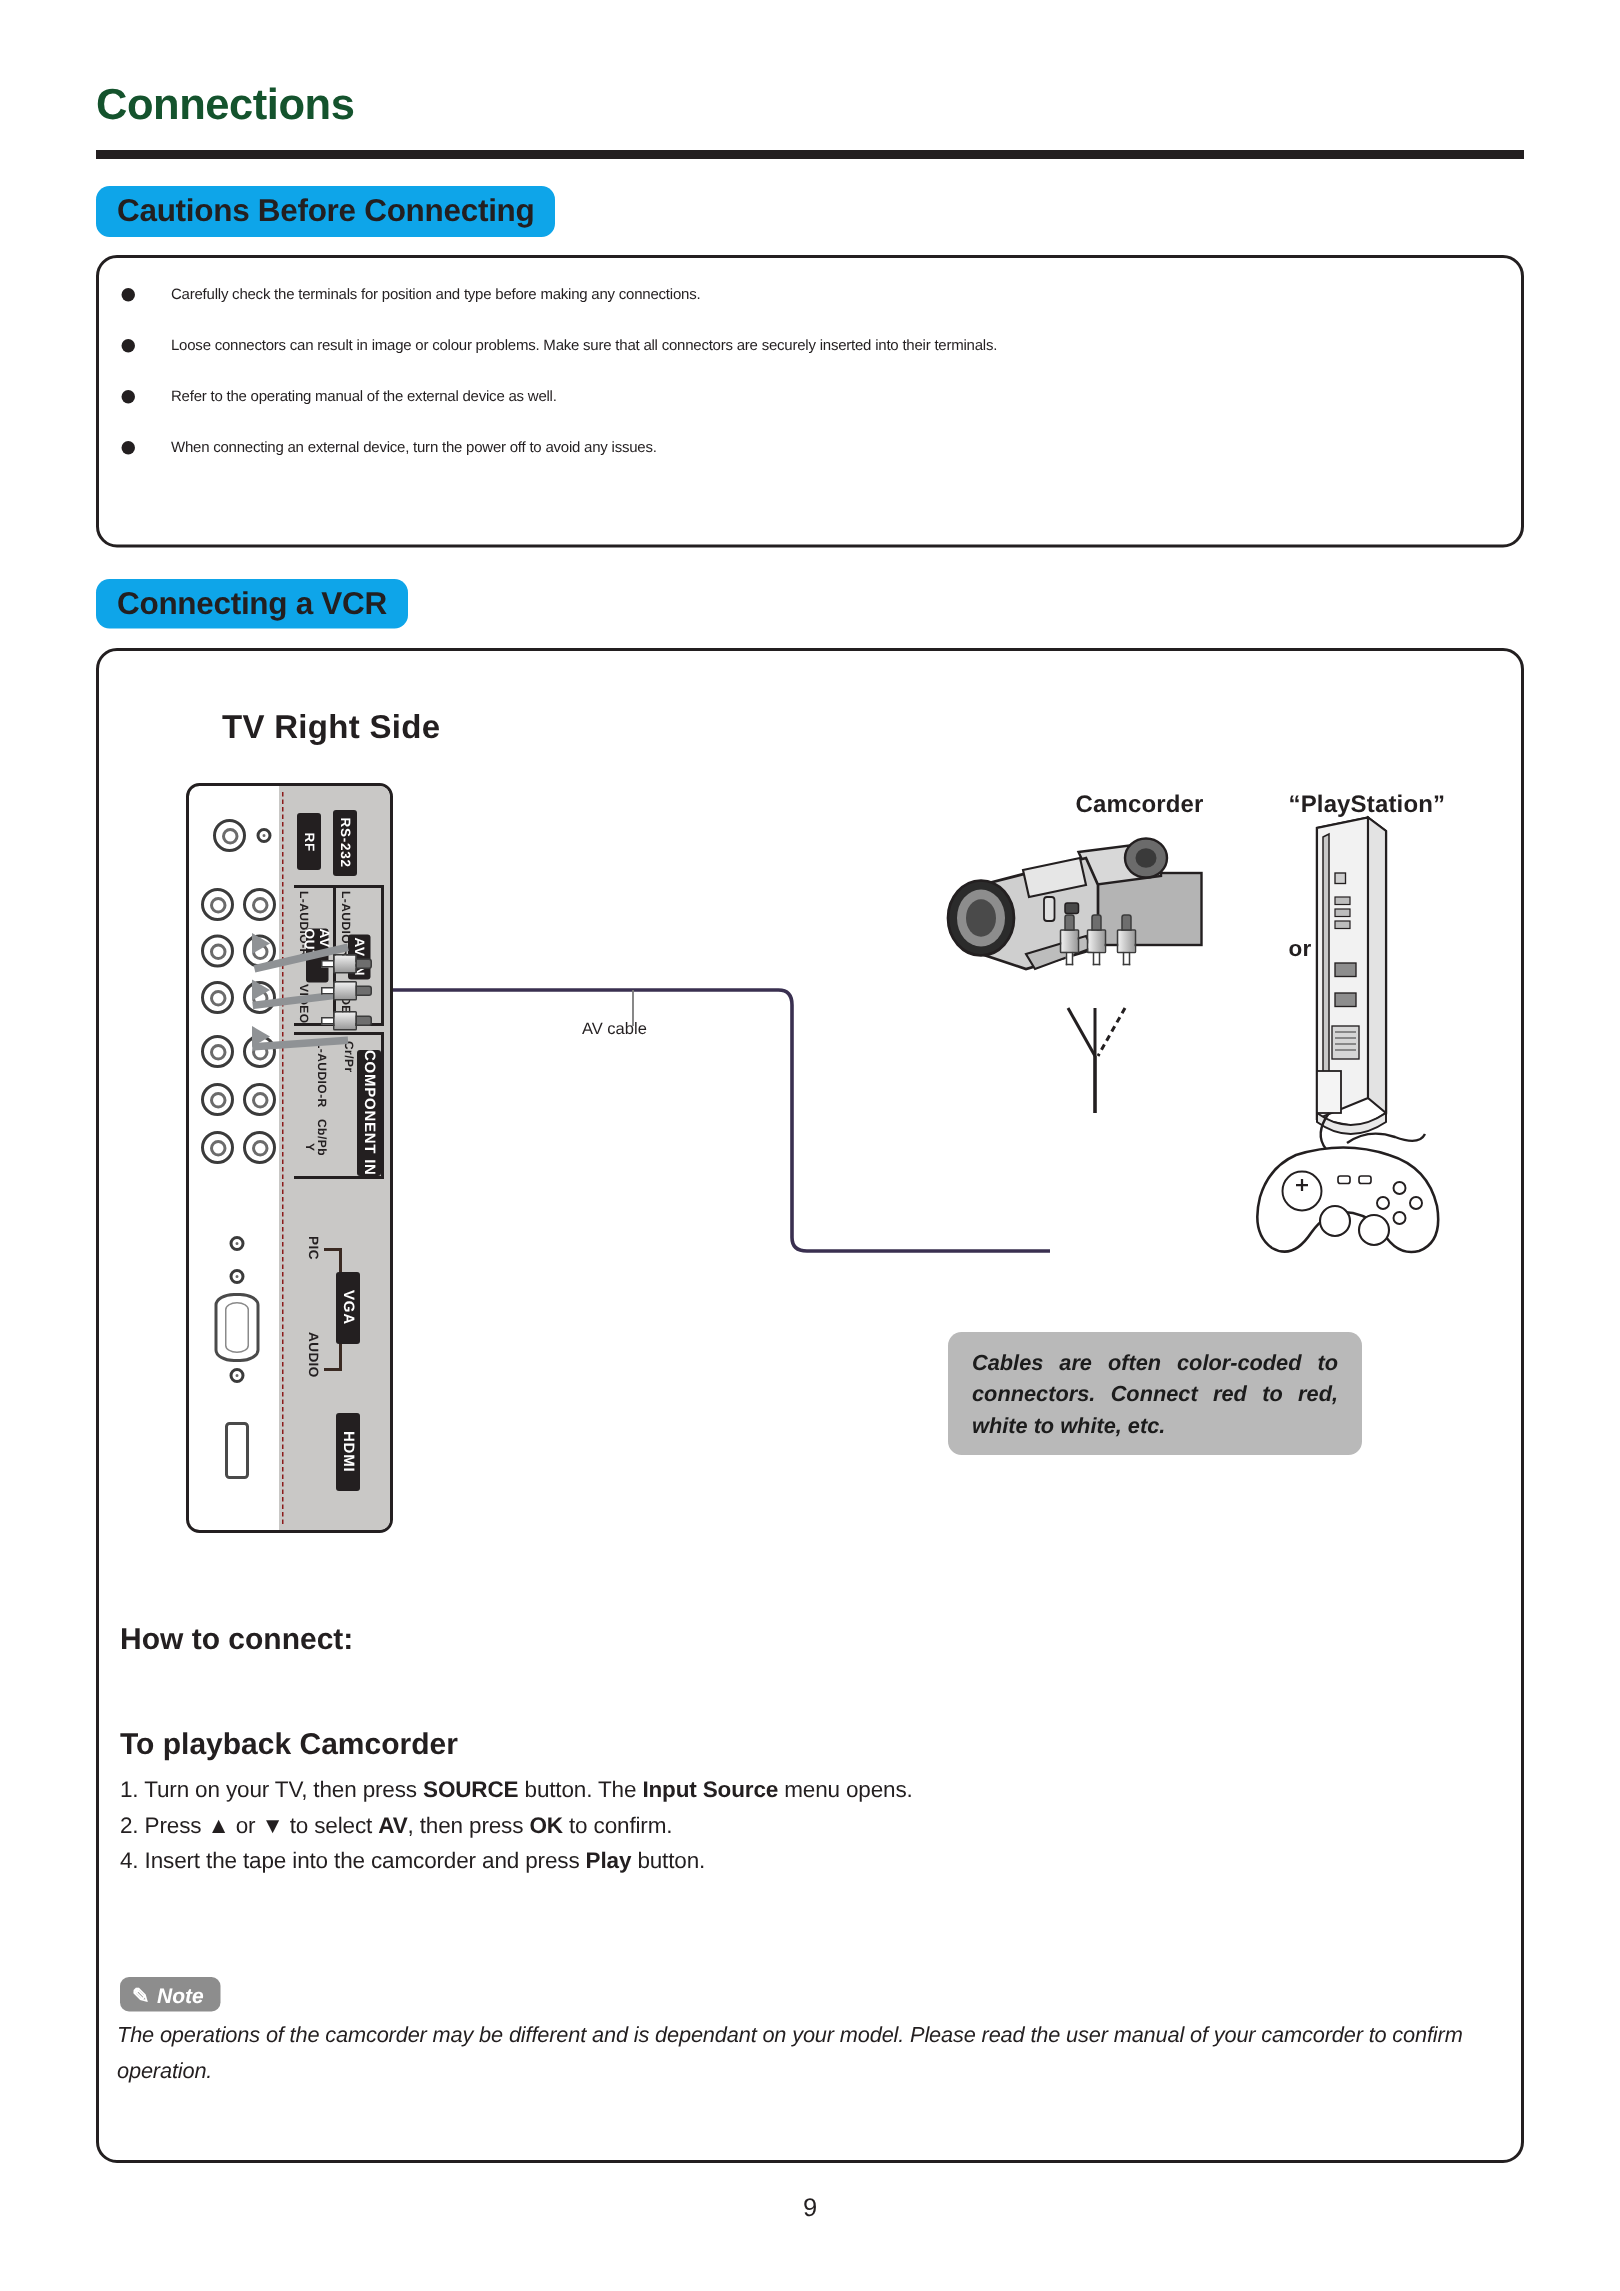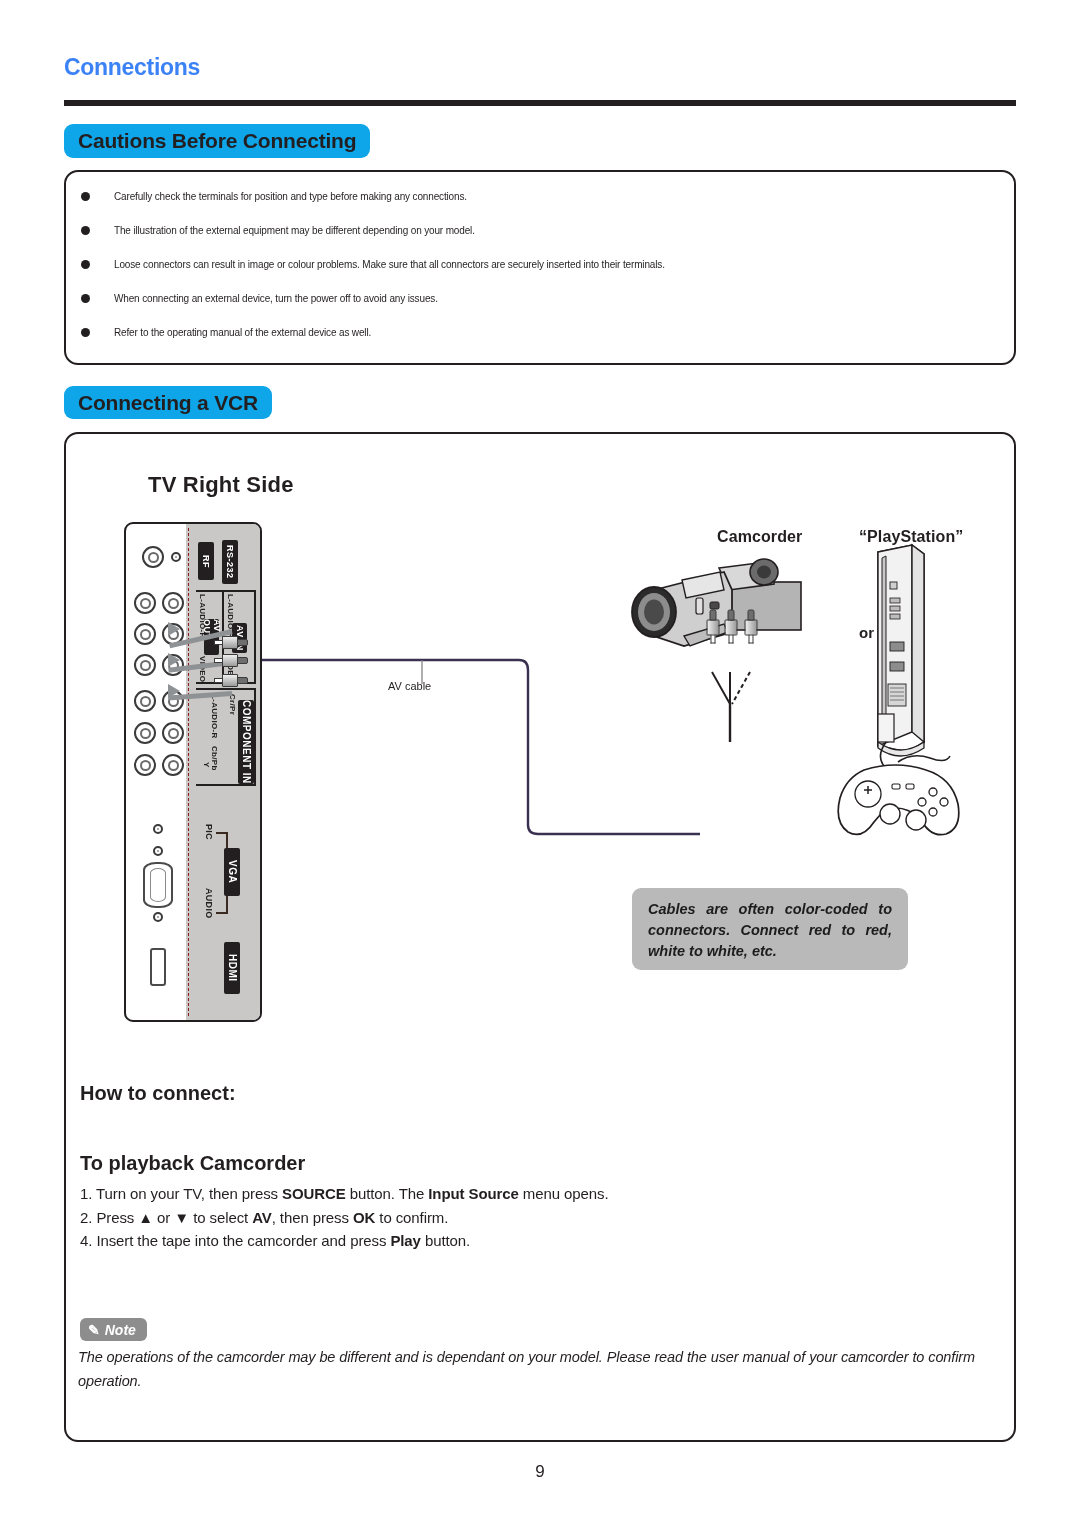--- a/index.html
+++ b/index.html
@@ -19,24 +19,24 @@
     position: absolute;
     inset: 0;
     background: #fff;
   }
 
   
   .page-title {
     position: absolute;
     left: 64px;
     top: 54px;
-    font-size: 23px;
+    font-size: 29px;
     font-weight: bold;
     letter-spacing: -0.3px;
-    color: #3b82f6;
+    color: #14532d;
   }
   .title-rule {
     position: absolute;
     left: 64px;
     top: 100px;
     width: 952px;
     height: 6px;
     background: #231f20;
   }
 
@@ -346,33 +346,29 @@
   <div class="pill" id="pill-cautions">Cautions Before Connecting</div>
   <div class="rbox" id="box-cautions"></div>
 
   <div class="bullets">
     <div class="bullet-row">
       <span class="bullet-dot"></span>
       <span class="bullet-text">Carefully check the terminals for position and type before making any connections.</span>
     </div>
     <div class="bullet-row">
       <span class="bullet-dot"></span>
-      <span class="bullet-text">The illustration of the external equipment may be different depending on your model.</span>
+      <span class="bullet-text">Loose connectors can result in image or colour problems. Make sure that all connectors are securely inserted into their terminals.</span>
     </div>
     <div class="bullet-row">
       <span class="bullet-dot"></span>
-      <span class="bullet-text">Loose connectors can result in image or colour problems. Make sure that all connectors are securely inserted into their terminals.</span>
+      <span class="bullet-text">Refer to the operating manual of the external device as well.</span>
     </div>
     <div class="bullet-row">
       <span class="bullet-dot"></span>
       <span class="bullet-text">When connecting an external device, turn the power off to avoid any issues.</span>
-    </div>
-    <div class="bullet-row">
-      <span class="bullet-dot"></span>
-      <span class="bullet-text">Refer to the operating manual of the external device as well.</span>
     </div>
   </div>
 
   <div class="pill" id="pill-vcr">Connecting a VCR</div>
   <div class="rbox" id="box-vcr"></div>
 
   <div id="tv-right-side-label">TV Right Side</div>
 
   <div class="diagram">
 

